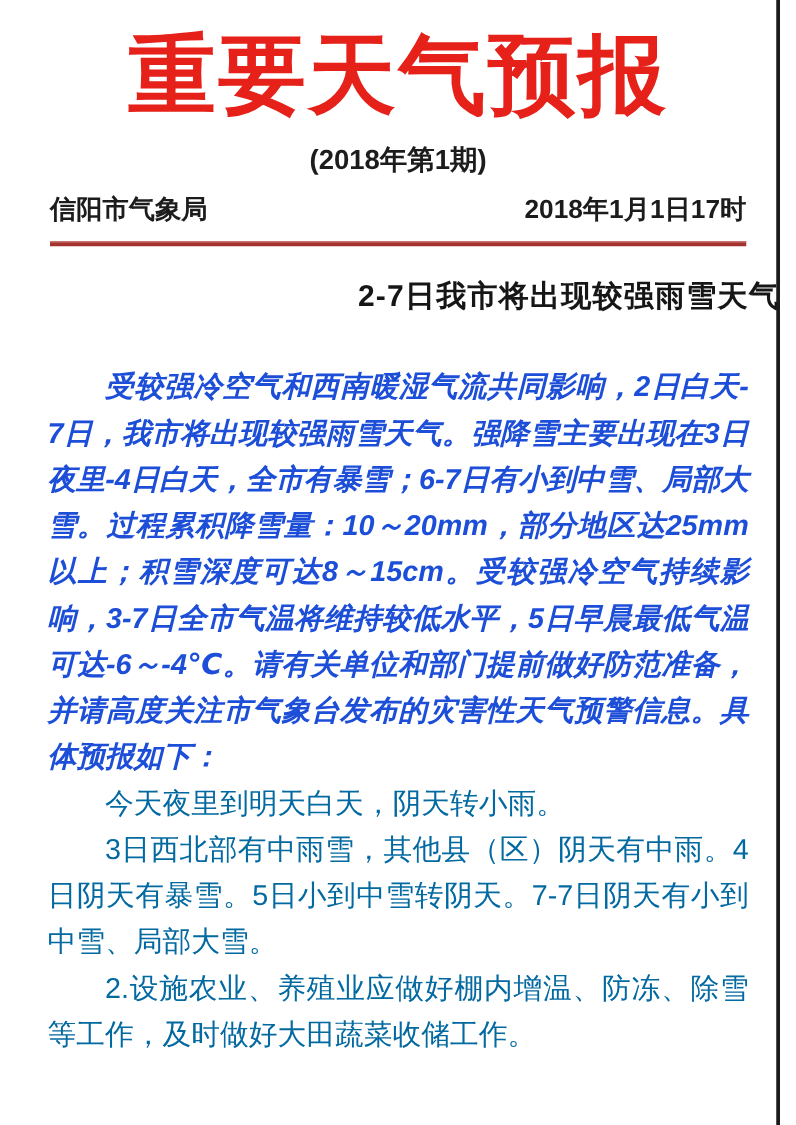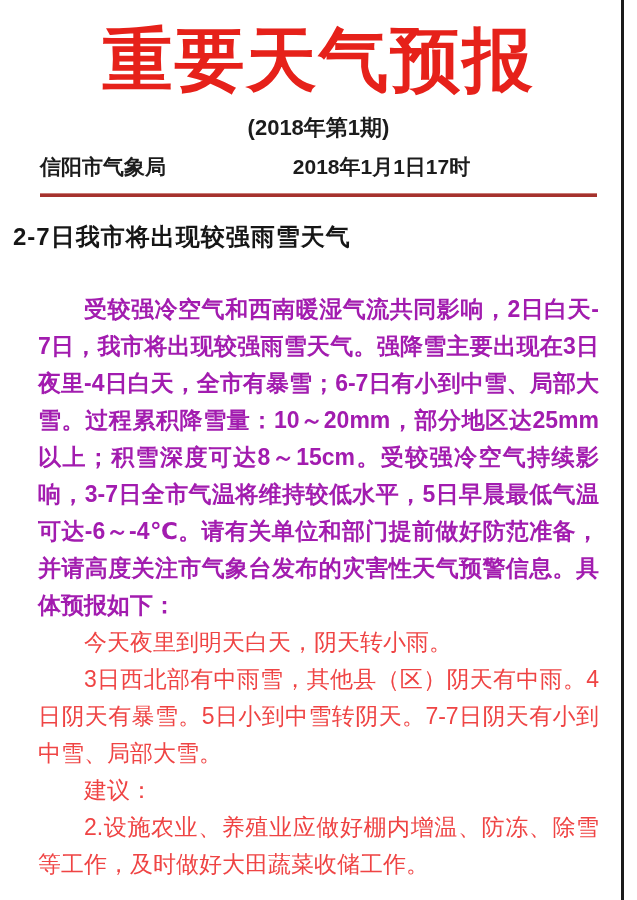--- a/index.html
+++ b/index.html
@@ -46,55 +46,56 @@
     display: flex;
     justify-content: space-between;
     align-items: baseline;
     margin: 10px 27px 0 27px;
     font-size: 21px;
     font-weight: bold;
     color: #1c1c1c;
   }
   .meta-row .meta-center {
     flex: 1;
-    text-align: center;
+    text-align: right;
   }
   .divider {
     height: 3px;
     background: #a5322d;
     margin: 12px 27px 0 27px;
     border-top: 1px solid #c97b76;
   }
   .headline {
     margin-top: 24px;
-    text-align: left;
+    text-align: right;
     font-size: 24px;
     font-weight: bold;
     color: #161616;
     letter-spacing: 1px;
   }
   .body-text {
     margin: 38px 25px 0 25px;
     font-size: 23px;
     line-height: 37px;
     text-align: justify;
     text-justify: inter-ideograph;
   }
   .body-text p {
     margin: 0;
     text-indent: 2em;
     word-break: break-all;
   }
   .body-text p.w-bold {
     font-weight: bold;
-    color: #a21caf;
+    color: #1d4ed8;
+    font-style: italic;
   }
   .body-text p.w-regular {
     font-weight: normal;
-    color: #ef4444;
+    color: #0369a1;
   }
 </style>
 </head>
 <body>
 
 <div class="page">
 
   <div class="right-border" style="background: rgb(27, 27, 27);"></div>
 
   <div class="doc-title" style="color: rgb(230, 33, 26);">重要天气预报</div>
@@ -107,17 +108,16 @@
   </div>
 
   <div class="divider" style="background: rgb(165, 50, 45);"></div>
 
   <div class="headline">2-7日我市将出现较强雨雪天气</div>
 
   <div class="body-text">
       <p class="w-bold">受较强冷空气和西南暖湿气流共同影响，2日白天-7日，我市将出现较强雨雪天气。强降雪主要出现在3日夜里-4日白天，全市有暴雪；6-7日有小到中雪、局部大雪。过程累积降雪量：10～20mm，部分地区达25mm以上；积雪深度可达8～15cm。受较强冷空气持续影响，3-7日全市气温将维持较低水平，5日早晨最低气温可达-6～-4℃。请有关单位和部门提前做好防范准备，并请高度关注市气象台发布的灾害性天气预警信息。具体预报如下：</p>
       <p class="w-regular">今天夜里到明天白天，阴天转小雨。</p>
       <p class="w-regular">3日西北部有中雨雪，其他县（区）阴天有中雨。4日阴天有暴雪。5日小到中雪转阴天。7-7日阴天有小到中雪、局部大雪。</p>
-      <p class="w-regular">建议：</p>
       <p class="w-regular">2.设施农业、养殖业应做好棚内增温、防冻、除雪等工作，及时做好大田蔬菜收储工作。</p>
     </div>
 
 </div>
 
 </body></html>

